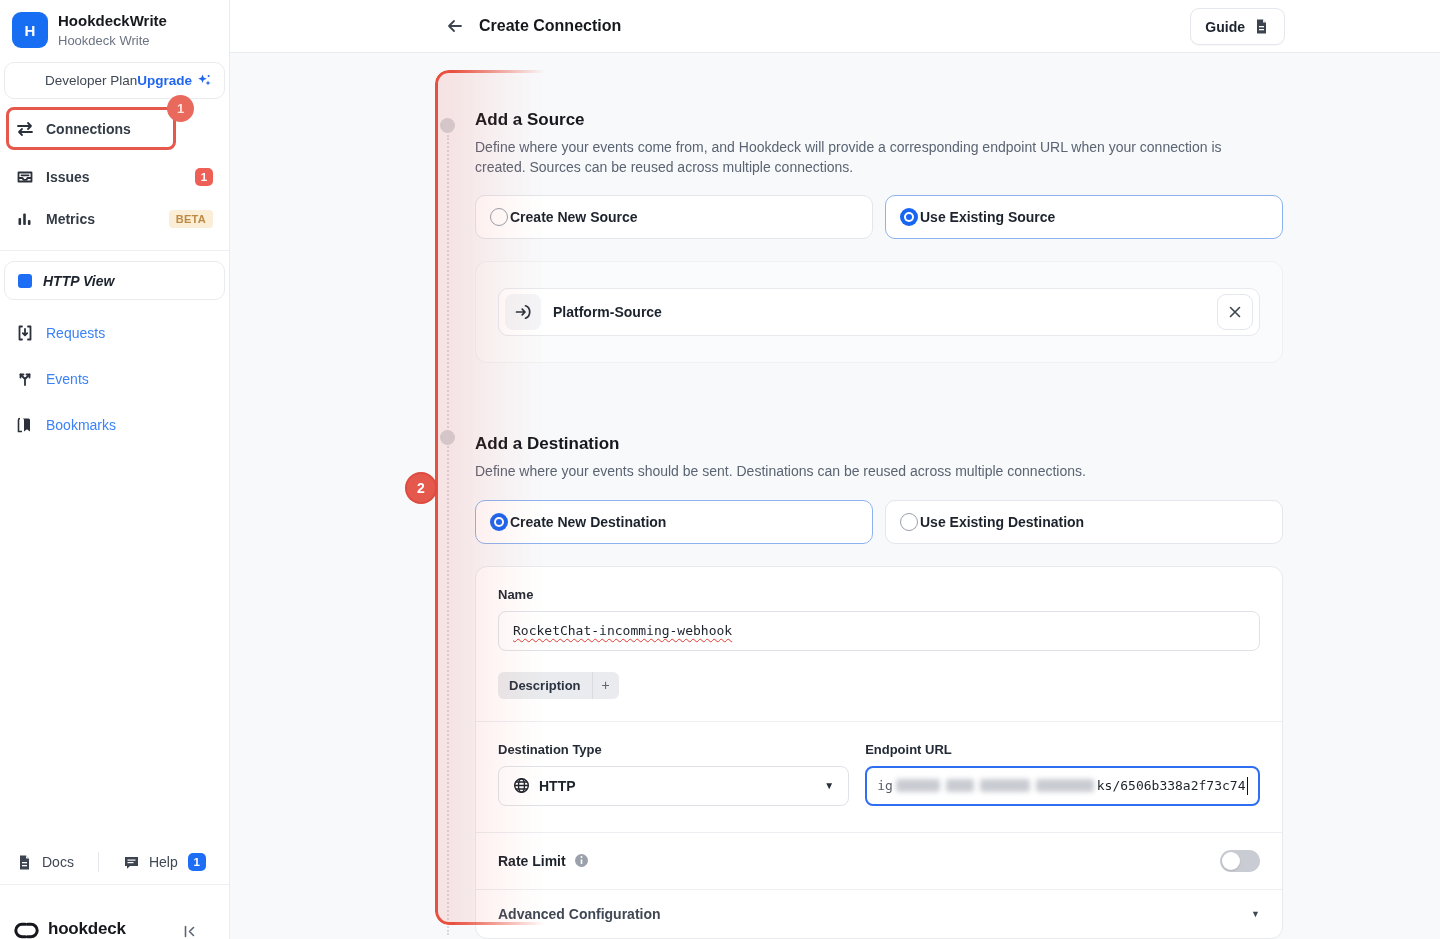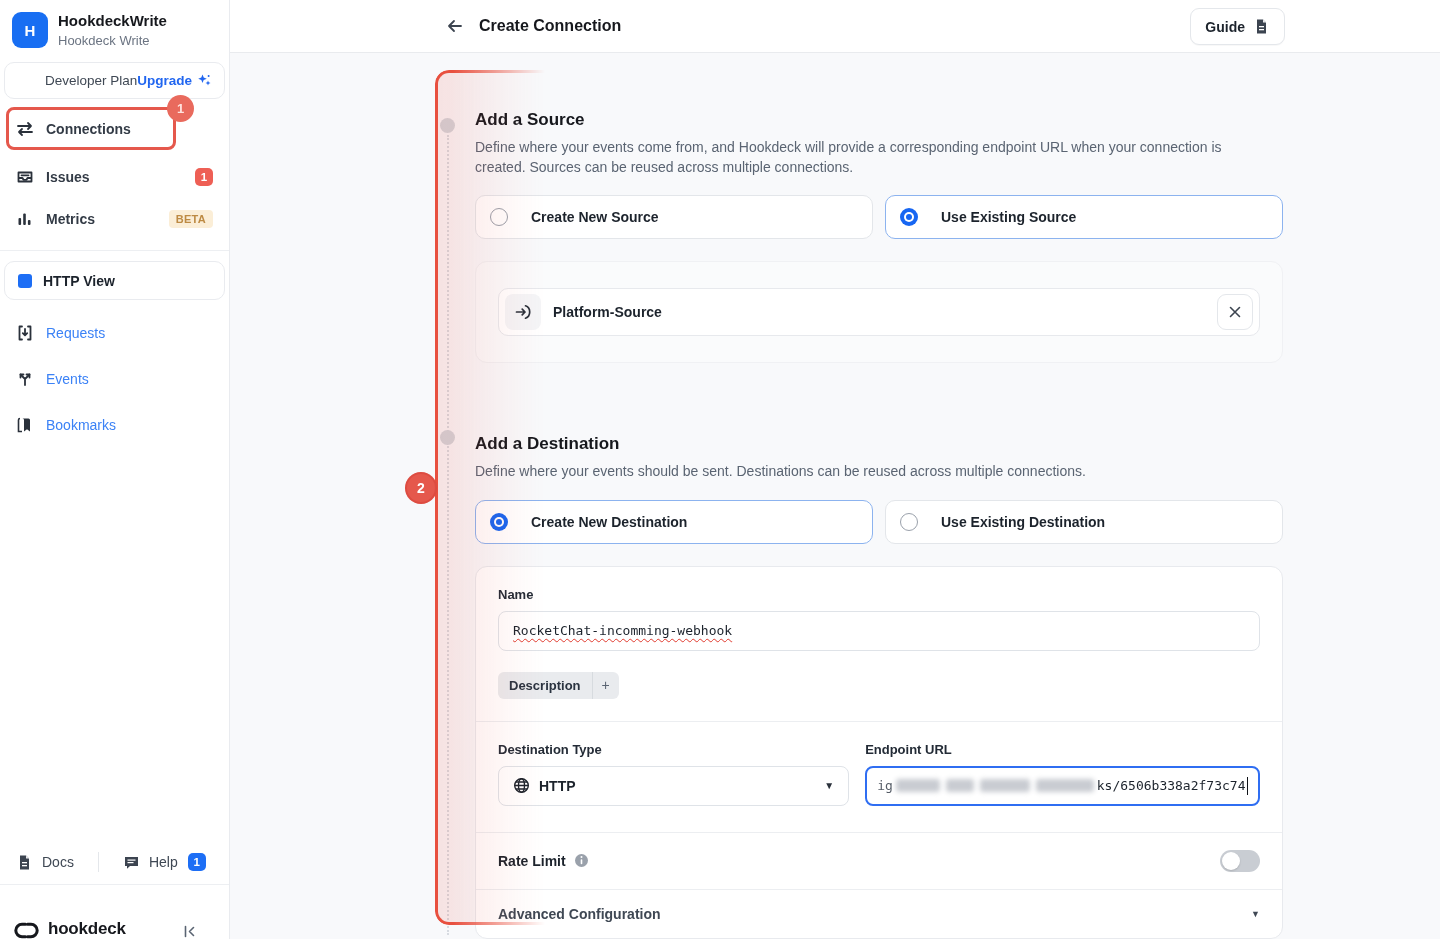--- a/index.html
+++ b/index.html
@@ -15,21 +15,21 @@
   .plan-label { font-size:13.5px; color:#3f4854; }
   .upgrade { font-size:13.5px; font-weight:700; color:#2166f0; display:flex; align-items:center; gap:5px; cursor:pointer; }
   .nav-item { display:flex; align-items:center; gap:12px; height:42px; padding:0 16px; font-size:14px; font-weight:600; color:#333b46; position:relative; cursor:pointer; }
   .nav-item .icon { width:18px; height:18px; display:flex; align-items:center; justify-content:center; color:#3c4450; }
   .conn-wrap { position:relative; margin-top:8px; }
   .conn-highlight { position:absolute; left:6px; top:0; width:170px; height:43px; border:3px solid #e5584c; border-radius:8px; pointer-events:none; z-index:5; }
   .conn-badge { position:absolute; left:167px; top:-12px; width:27px; height:27px; border-radius:50%; background:#e96a5d; color:#ffe3de; font-size:13px; font-weight:700; display:flex; align-items:center; justify-content:center; z-index:6; }
   .badge-red { margin-left:auto; min-width:18px; height:18px; border-radius:5px; background:#ee5f55; color:#fff; font-size:11.5px; font-weight:700; display:flex; align-items:center; justify-content:center; padding:0 5px; }
   .badge-beta { margin-left:auto; background:#fbeed7; color:#bd8a43; font-size:11px; font-weight:700; border-radius:4px; padding:3px 7px; letter-spacing:.3px; }
   .side-divider { border-top:1px solid #edeff2; margin:10px 0; }
-  .httpview-card { margin:0 4px; border:1px solid #e9ebef; border-radius:10px; height:39px; display:flex; align-items:center; gap:11px; padding:8px 13px; cursor:pointer; }
+  .httpview-card { margin:0 4px; border:1px solid #e9ebef; border-radius:10px; height:39px; display:flex; align-items:center; gap:11px; padding:8px 13px; cursor:pointer;font-style:italic; }
   .httpview-sq { width:14px; height:14px; border-radius:3px; background:#1d6ef5; }
   .httpview-label { font-size:14px; font-weight:700; color:#1c232c; }
   .nav2 { margin-top:10px; }
   .nav2 .nav-item { height:46px; color:#3b82f6; }
   .side-footer { position:absolute; left:0; bottom:0; width:100%; }
   .docs-help { display:flex; align-items:center; height:44px; padding:0 16px; gap:10px; font-size:14px; color:#3f4854; }
   .dh-item { display:flex; align-items:center; gap:9px; cursor:pointer; }
   .v-div { width:1px; height:20px; background:#e4e7eb; margin:0 14px; }
   .badge-blue { min-width:18px; height:18px; border-radius:5px; background:#1d6ef5; color:#fff; font-size:11.5px; font-weight:700; display:flex; align-items:center; justify-content:center; padding:0 5px; }
   .brand-row { border-top:1px solid #edeff2; height:55px; display:flex; align-items:flex-end; padding:0 14px; gap:8px; }
@@ -54,21 +54,21 @@
   .step2-badge { position:absolute; left:175px; top:419px; width:32px; height:32px; border-radius:50%; background:#e5584c; box-shadow:inset 0 0 0 2px rgba(200,40,30,.25); color:#fff; font-size:14px; font-weight:700; display:flex; align-items:center; justify-content:center; z-index:6; }
 
   .stepper-line { position:absolute; left:217px; top:82px; height:800px; border-left:2px dotted #d7dbe1; z-index:1; }
   .step-dot { position:absolute; left:210px; width:15px; height:15px; border-radius:50%; background:#d2d6dc; z-index:2; }
 
   .col { position:relative; z-index:3; margin-left:245px; width:808px; padding-top:57px; }
   h2.sec-title { font-size:17px; font-weight:700; color:#16181d; }
   .sec-desc { margin-top:8px; font-size:14px; color:#5a6472; line-height:19.5px; max-width:792px; }
 
   .radio-row { display:flex; gap:12px; margin-top:18px; }
-  .radio-card { flex:1; height:44px; background:#fff; border:1px solid #e3e6ea; border-radius:10px; display:flex; align-items:center; gap:23px; padding:0 14px; cursor:pointer; font-size:14px; font-weight:700; color:#1c232c; }
+  .radio-card { flex:1; height:44px; background:#fff; border:1px solid #e3e6ea; border-radius:10px; display:flex; align-items:center; gap:2px; padding:0 14px; cursor:pointer; font-size:14px; font-weight:700; color:#1c232c; }
   .radio-card.selected { border:1.5px solid #8cb3ef; }
   .radio { width:18px; height:18px; border-radius:50%; border:1.5px solid #9aa1ab; background:#fff; flex:none; }
   .radio.on { border:none; background:#1766f2; display:flex; align-items:center; justify-content:center; }
   .radio.on::before { content:""; width:10px; height:10px; border-radius:50%; background:#fff; display:block; }
   .radio.on::after { content:""; width:6px; height:6px; border-radius:50%; background:#1766f2; position:absolute; display:block; }
   .radio-wrap { position:relative; display:flex; align-items:center; justify-content:center; }
 
   .source-panel { margin-top:22px; background:#fafbfc; border:1px solid #f0f1f4; border-radius:12px; padding:26px 22px; }
   .source-item { background:#fff; border:1px solid #e7e9ed; border-radius:10px; height:48px; display:flex; align-items:center; padding:0 6px 0 6px; }
   .source-icon-sq { width:36px; height:36px; border-radius:8px; background:#f4f5f7; display:flex; align-items:center; justify-content:center; color:#2a313b; }

